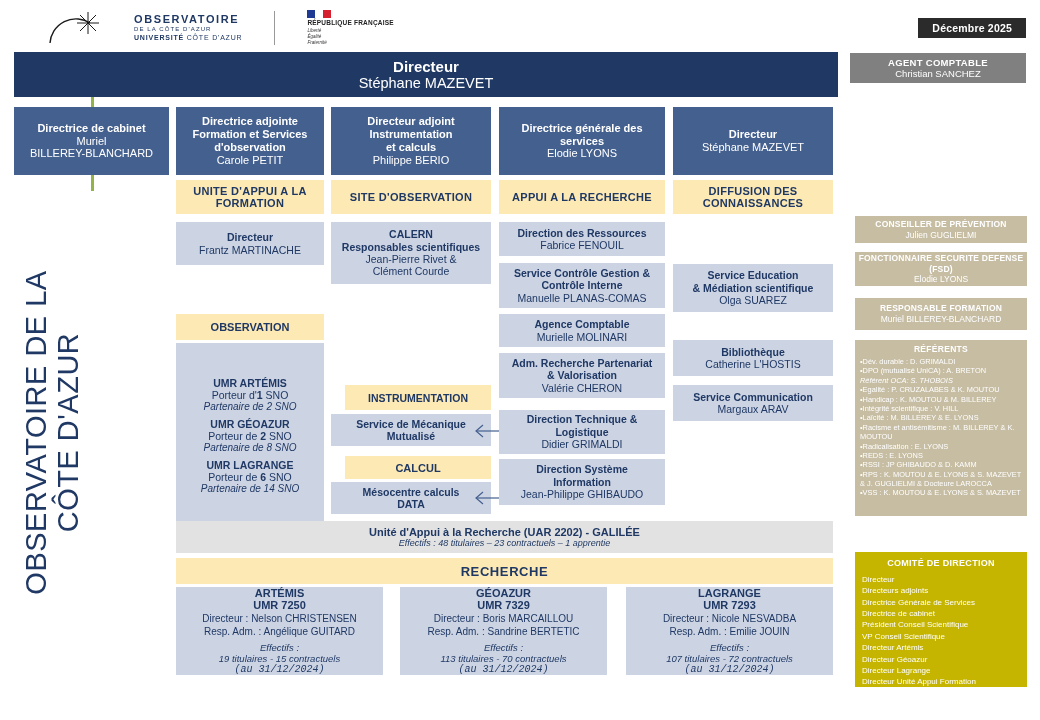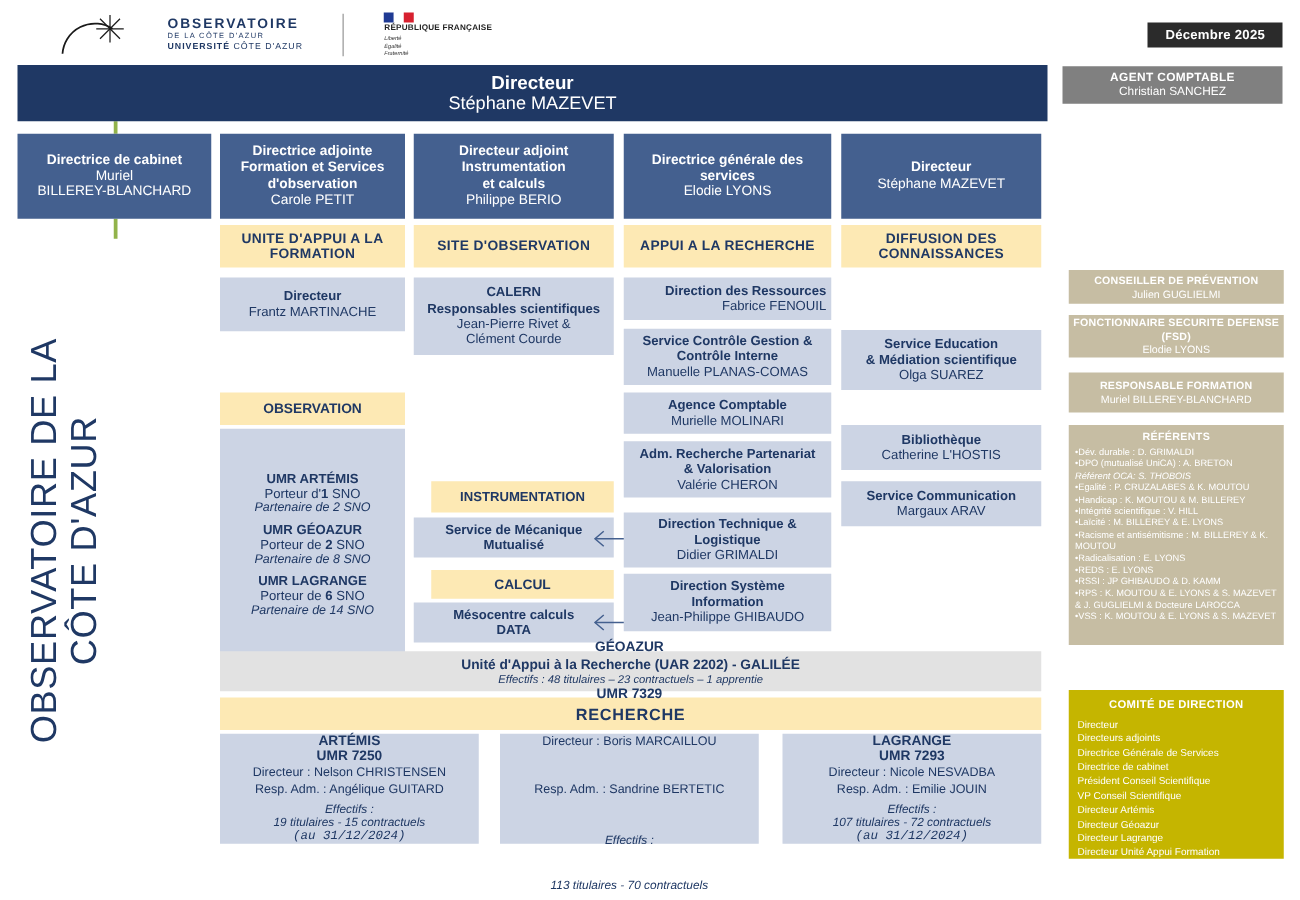--- a/index.html
+++ b/index.html
@@ -91,40 +91,40 @@
   #b-observation .grp { margin: 3px 0; }
   #b-observation .n { font-weight: bold; font-size: 10.5px; }
   #b-observation .p { font-size: 10.5px; }
   #b-observation .q { font-size: 10px; font-style: italic; }
 
   #s-instrumentation { left: 345px; top: 385px; width: 146px; height: 25px; font-size: 10.5px; font-weight: bold; }
   #b-mecanique       { left: 331px; top: 414px; width: 160px; height: 32px; }
   #s-calcul          { left: 345px; top: 456px; width: 146px; height: 23px; font-size: 11px; font-weight: bold; }
   #b-mesocentre      { left: 331px; top: 482px; width: 160px; height: 32px; }
 
-  #b-ressources { left: 499px; top: 222px; width: 166px; height: 34px; align-items: flex-end; }
+  #b-ressources { left: 499px; top: 222px; width: 166px; height: 34px; }
   #b-controle   { left: 499px; top: 263px; width: 166px; height: 45px; }
   #b-agence     { left: 499px; top: 314px; width: 166px; height: 33px; }
   #b-adm        { left: 499px; top: 353px; width: 166px; height: 45px; }
   #b-technique  { left: 499px; top: 410px; width: 166px; height: 44px; }
   #b-dsi        { left: 499px; top: 459px; width: 166px; height: 46px; }
 
   #b-culture    { left: 673px; top: 222px; width: 160px; height: 36px; }
   #b-education  { left: 673px; top: 264px; width: 160px; height: 48px; }
   #b-biblio     { left: 673px; top: 340px; width: 160px; height: 36px; }
   #b-comm       { left: 673px; top: 385px; width: 160px; height: 36px; }
 
   #b-uar { left: 176px; top: 521px; width: 657px; height: 32px; }
   #b-uar .t1 { font-size: 11px; font-weight: bold; }
   #b-uar .t2 { font-size: 9px; font-style: italic; }
   #s-recherche { left: 176px; top: 558px; width: 657px; height: 26px; font-size: 13px; font-weight: bold; letter-spacing: .6px; }
 
   .umr { height: 88px; font-size: 10px; padding: 4px; }
   #u-artemis  { left: 176px; top: 587px; width: 207px; }
-  #u-geoazur  { left: 400px; top: 587px; width: 207px; gap: 25px; }
+  #u-geoazur  { left: 400px; top: 587px; width: 207px; }
   #u-lagrange { left: 626px; top: 587px; width: 207px; }
   .umr .nm { font-size: 11px; font-weight: bold; }
   .umr .um { font-size: 11px; font-weight: bold; }
   .umr .dl { font-size: 10px; margin-top: 2px; }
   .umr .ef { font-size: 9.5px; font-style: italic; margin-top: 5px; }
   .umr .ef2 { font-size: 9.5px; font-style: italic; }
   .umr .dt { font-size: 10px; font-style: italic; font-family: Liberation Mono, monospace; }
 
   
   #r-agent { left: 850px; top: 53px; width: 176px; height: 30px; font-size: 9.5px; }

